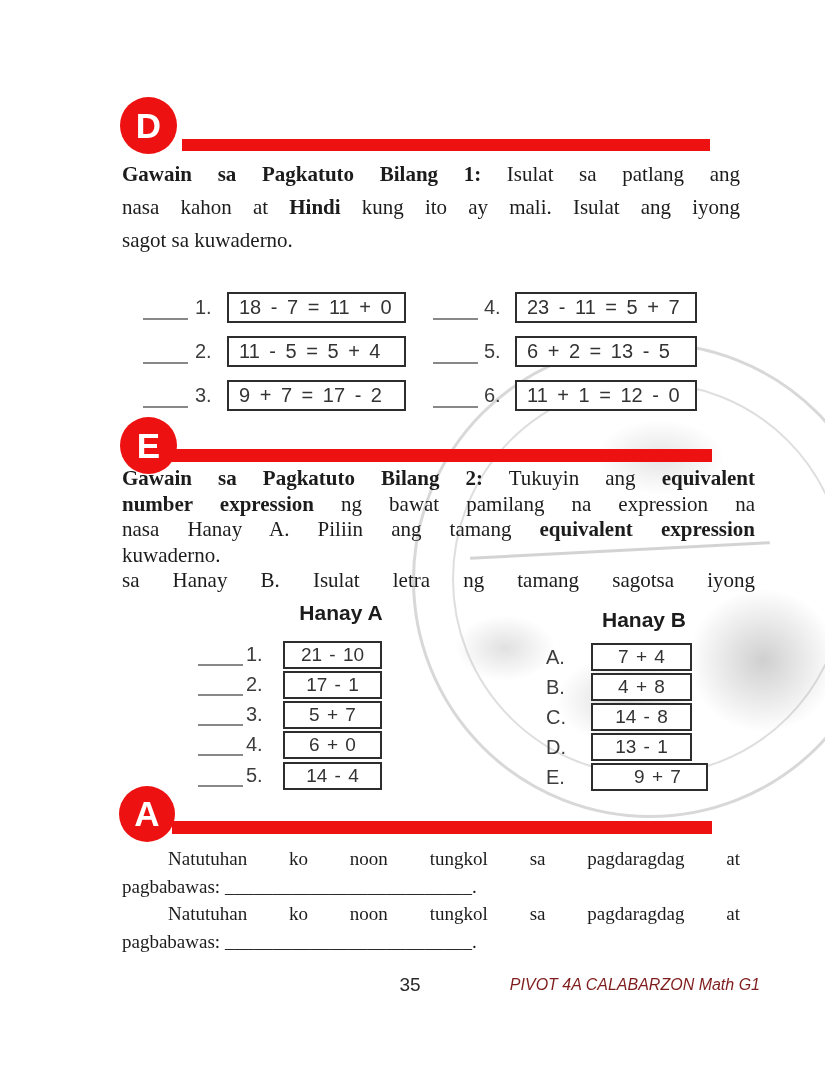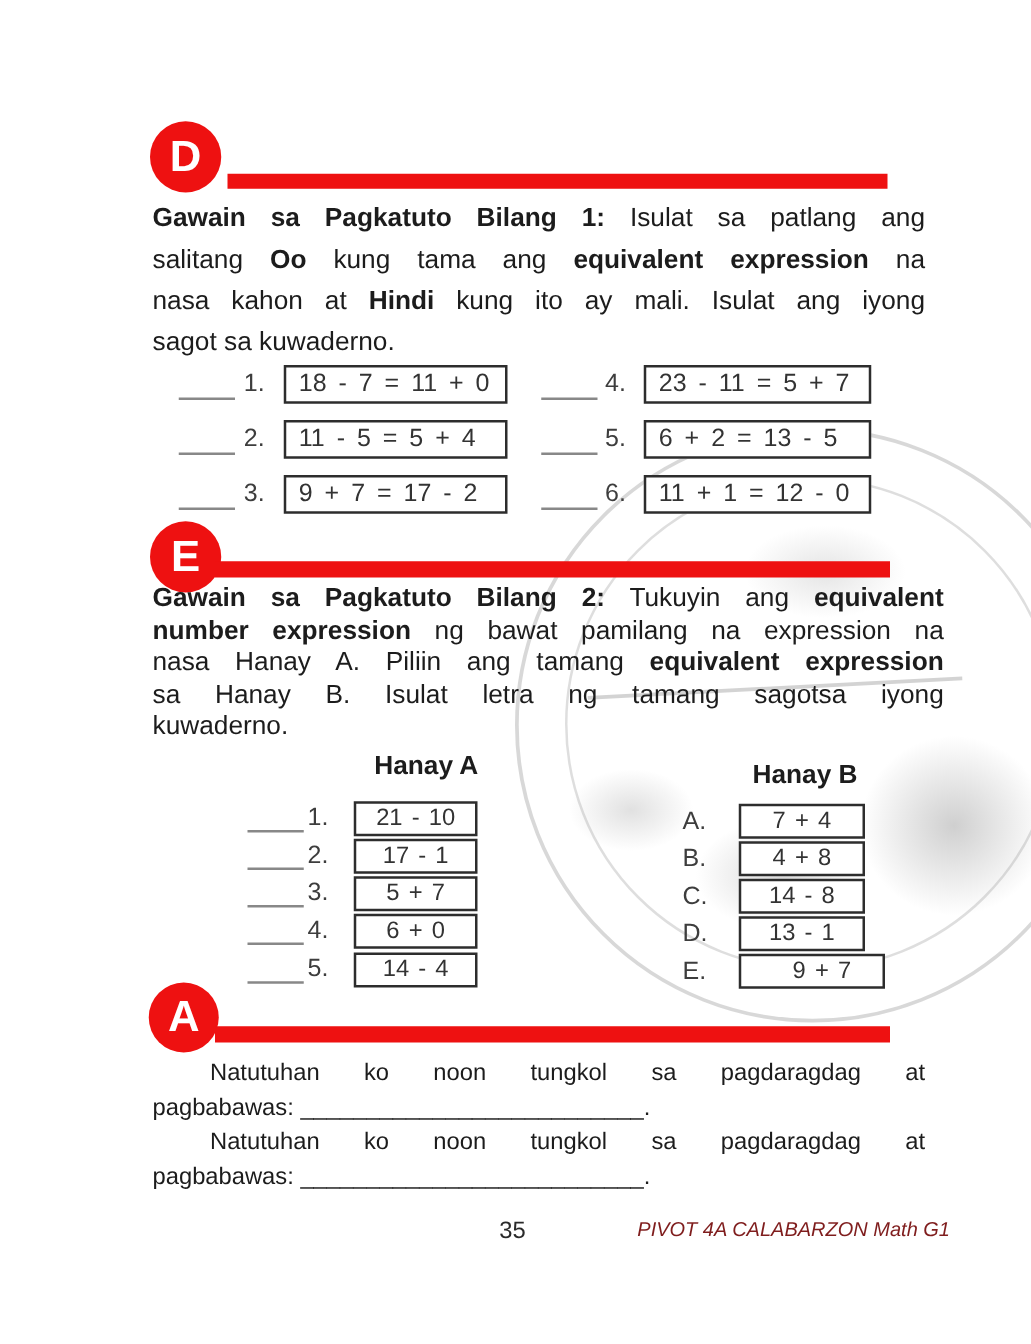--- a/index.html
+++ b/index.html
@@ -20,21 +20,21 @@
   .wm-b4{left:595px;top:420px;width:130px;height:75px;background:radial-gradient(rgba(168,168,168,.3),rgba(168,168,168,0) 70%);}
   .wm-line{position:absolute;left:470px;top:549px;width:300px;height:3px;background:rgba(168,168,168,.5);transform:rotate(-3deg);}
 
   .badge{
     position:absolute;width:57px;height:57px;border-radius:50%;background:#ee1111;
     color:#ffffff;font-weight:bold;font-size:35px;text-align:center;line-height:57px;
   }
   .rule{position:absolute;background:#ee1111;}
 
   .para{position:absolute;}
-  .jline{text-align:justify;text-align-last:justify;}
+  .jline{text-align:justify;text-align-last:justify;font-family:Liberation Serif, serif;}
   .jline.last{text-align-last:left;}
   .b{font-weight:bold;}
 
   .para-d{left:122px;top:158px;width:618px;font-size:21px;line-height:33px;}
   .para-e{left:122px;top:466px;width:633px;font-size:21px;line-height:25.6px;}
 
   .eq-row{position:absolute;height:30px;}
   .blank{position:absolute;border-bottom:2px solid #888;height:0;}
   .num{position:absolute;font-size:20px;color:#3d3d3d;}
   .eq-box{
@@ -71,21 +71,20 @@
 
   <div class="layer">
 
     <div class="badge" style="left:120px;top:97px;">
       <span>D</span>
     </div>
     <div class="rule" style="left:182px;top:139px;width:528px;height:12px;"></div>
 
     <div class="para para-d">
       <div class="jline"><span class="b">Gawain sa Pagkatuto Bilang 1:</span><span> Isulat sa patlang ang</span></div>
-      <div class="jline"><span>salitang </span><span class="b">Oo</span><span> kung tama ang </span><span class="b">equivalent expression</span><span> na</span></div>
       <div class="jline"><span>nasa kahon at </span><span class="b">Hindi</span><span> kung ito ay mali. Isulat ang iyong</span></div>
       <div class="jline last"><span>sagot sa kuwaderno.</span></div>
     </div>
 
     <div class="eq-row" style="left:0;top:292px;width:825px;">
       <span class="blank" style="left:143px;top:26px;width:45px;"></span>
       <span class="num" style="left:195px;top:4px;">1.</span>
       <span class="eq-box" style="left:227px;width:165px;">18 - 7 = 11 + 0</span>
       <span class="blank" style="left:433px;top:26px;width:45px;"></span>
       <span class="num" style="left:484px;top:4px;">4.</span>
@@ -110,22 +109,22 @@
 
     <div class="badge" style="left:120px;top:417px;">
       <span>E</span>
     </div>
     <div class="rule" style="left:172px;top:449px;width:540px;height:13px;"></div>
 
     <div class="para para-e">
       <div class="jline"><span class="b">Gawain sa Pagkatuto Bilang 2:</span><span> Tukuyin ang </span><span class="b">equivalent</span></div>
       <div class="jline"><span class="b">number expression</span><span> ng bawat pamilang na expression na</span></div>
       <div class="jline"><span>nasa Hanay A. Piliin ang tamang </span><span class="b">equivalent expression</span></div>
+      <div class="jline last"><span>kuwaderno.</span></div>
       <div class="jline"><span>sa Hanay B. Isulat letra ng tamang sagotsa iyong</span></div>
-      <div class="jline last"><span>kuwaderno.</span></div>
     </div>
 
     <div class="hanay-title" style="left:251px;top:601px;">Hanay A</div>
     <div class="hanay-title" style="left:554px;top:608px;">Hanay B</div>
 
     <div>
       <span class="blank" style="left:198px;top:664px;width:45px;"></span>
       <span class="num" style="left:246px;top:643px;">1.</span>
       <span class="m-box" style="left:283px;top:641px;width:95px;">21 - 10</span>
 

